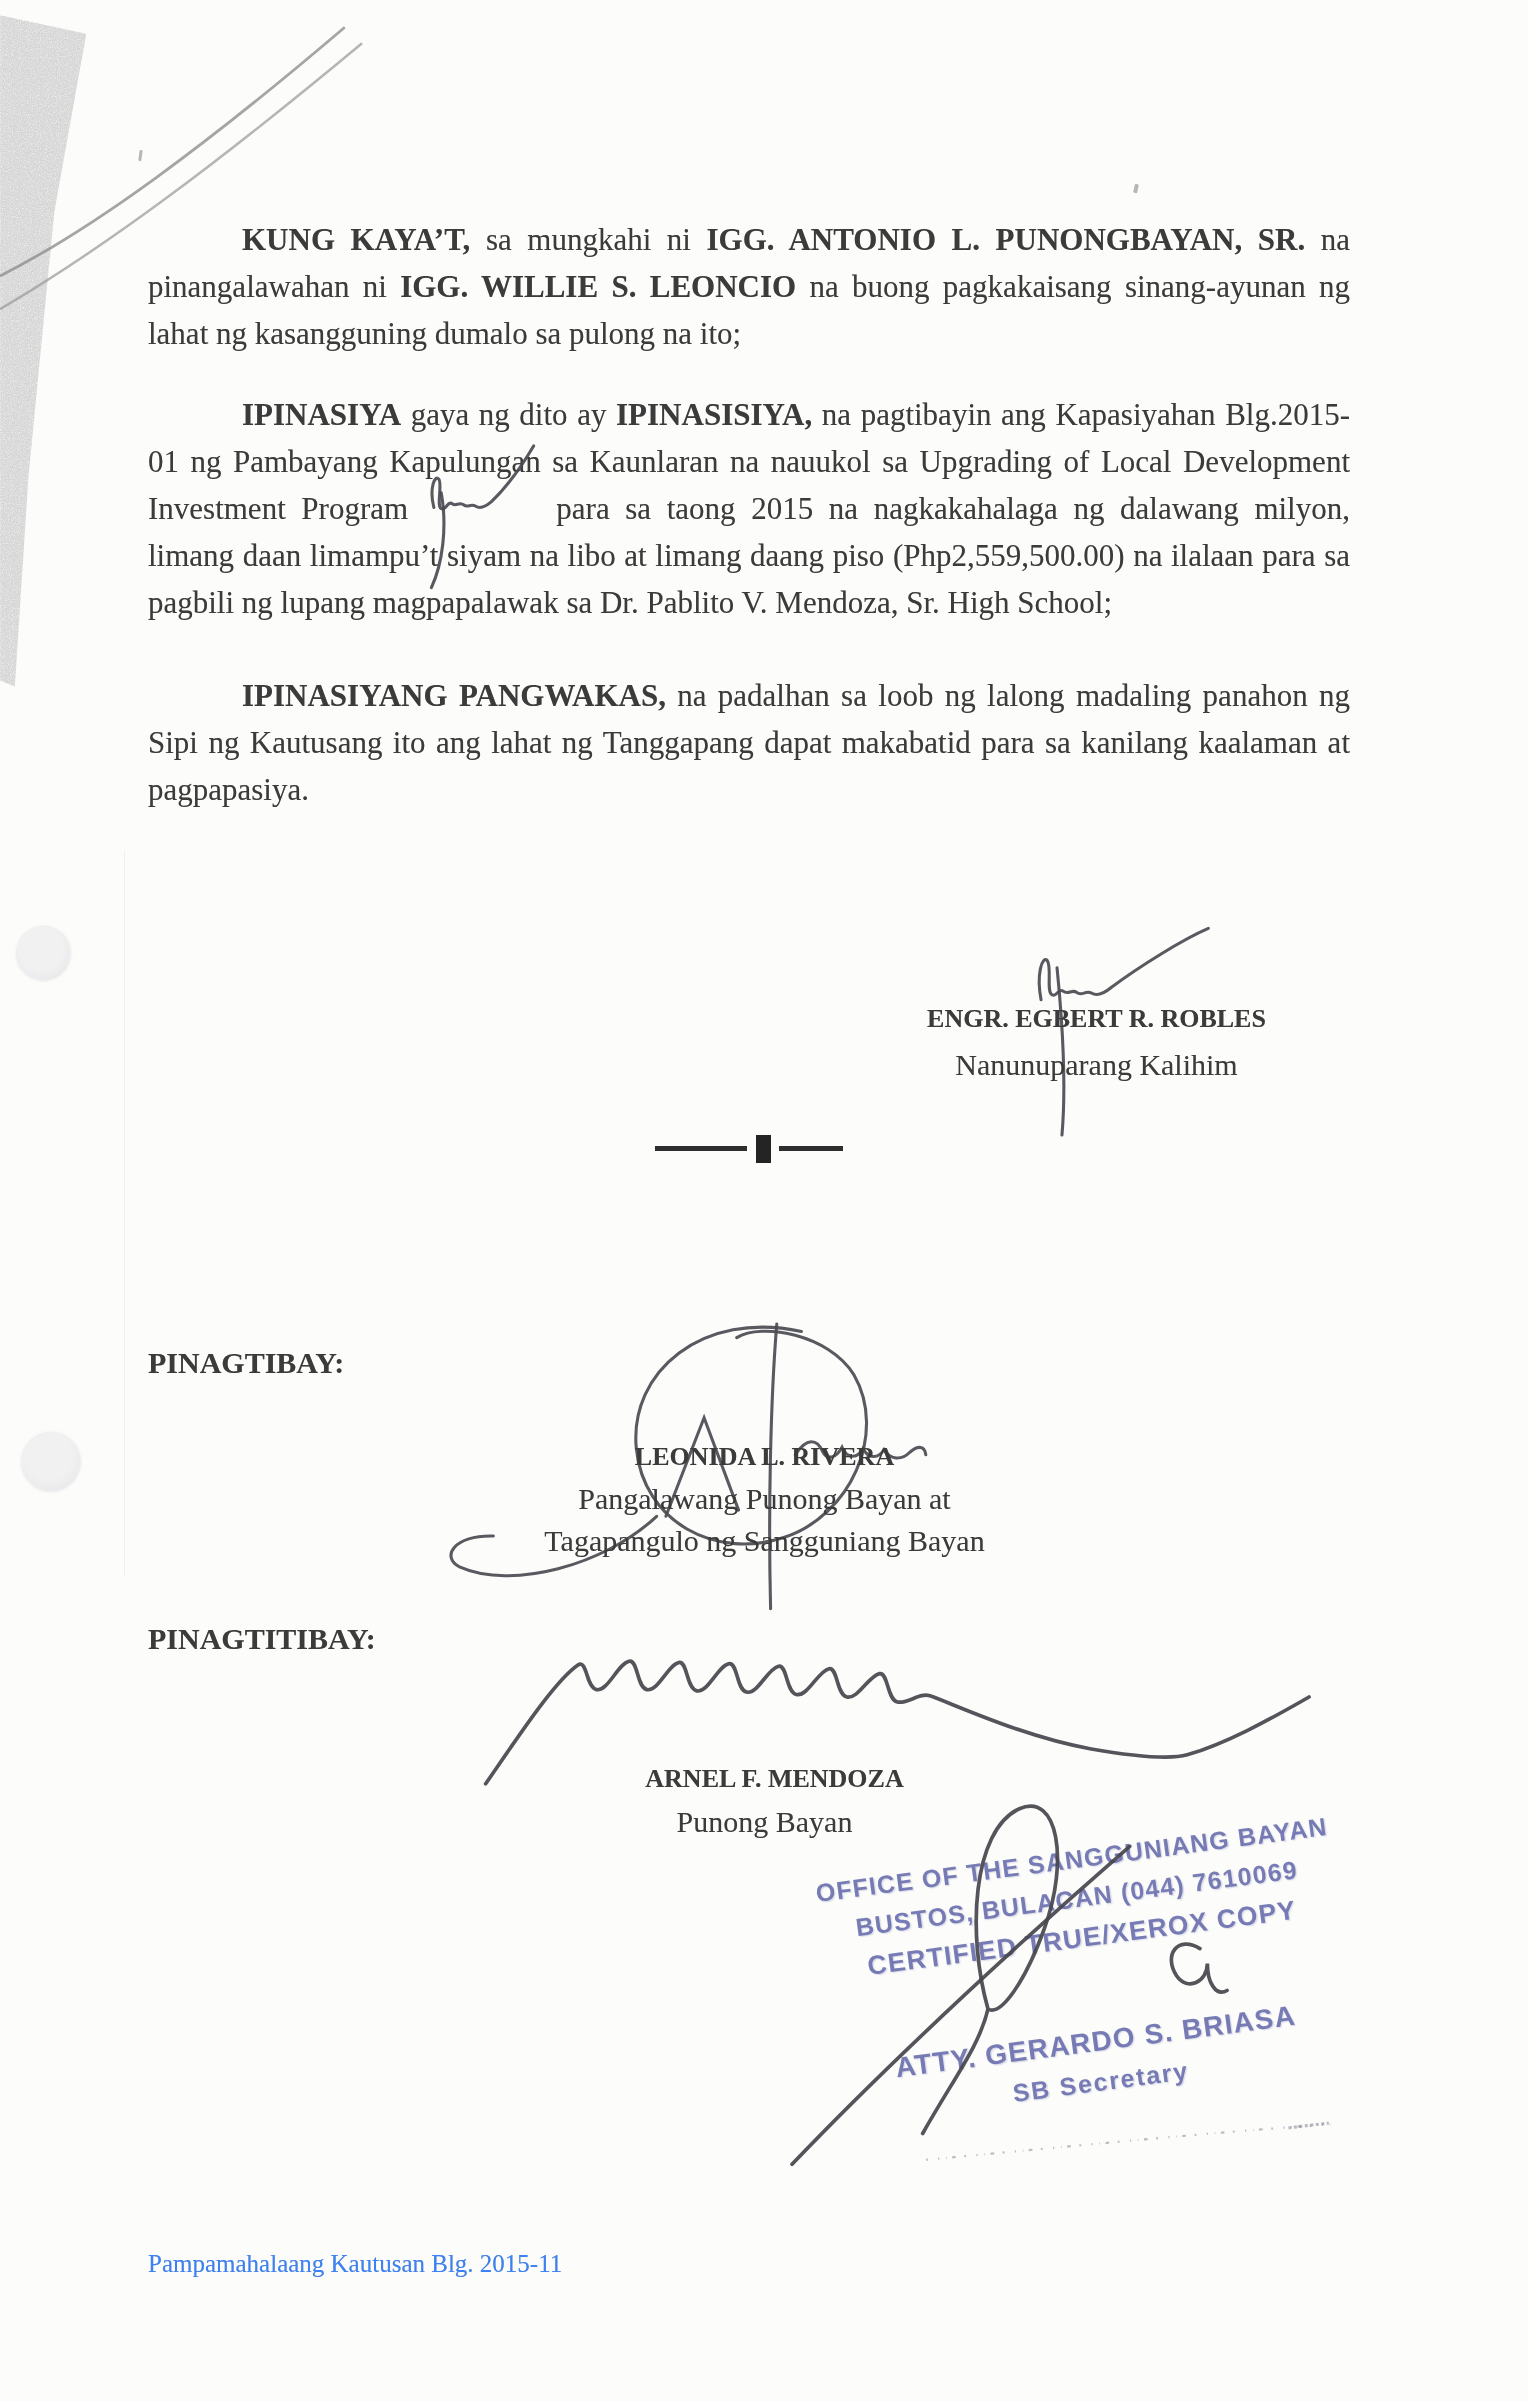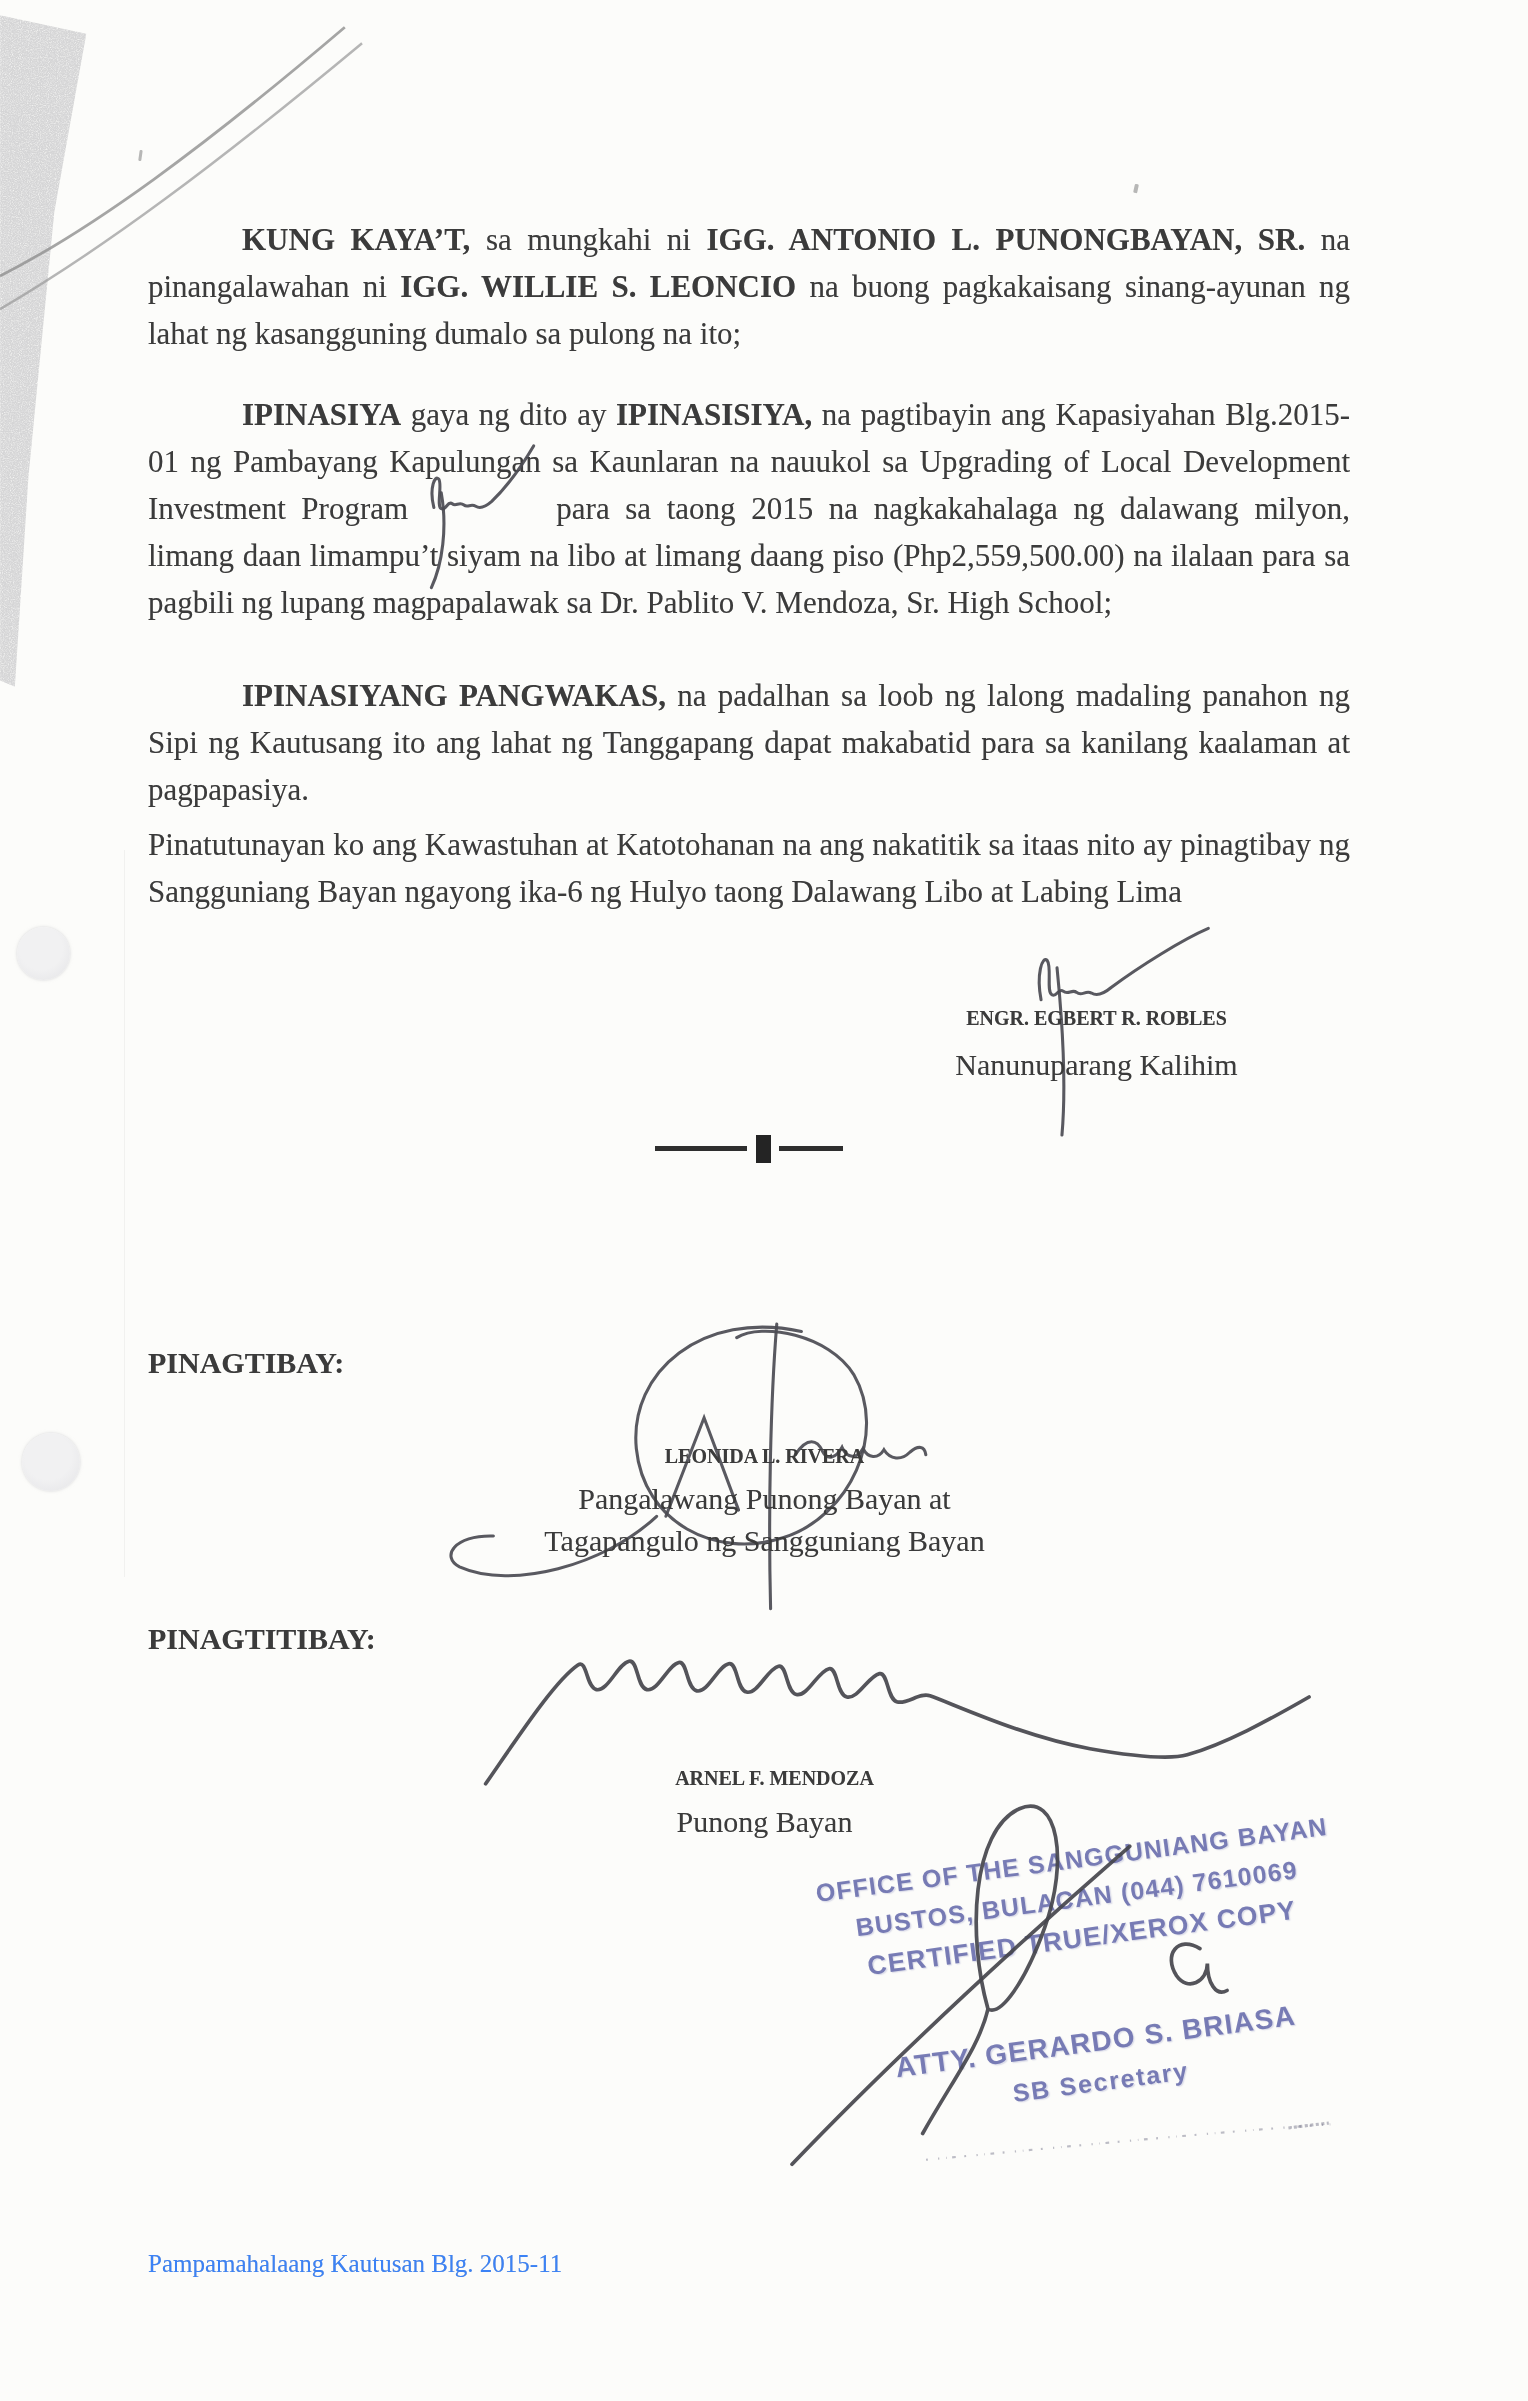--- a/index.html
+++ b/index.html
@@ -15,21 +15,21 @@
   .para{
     position:absolute;left:148px;width:1202px;
     font-size:31px;line-height:47px;
     text-align:justify;text-align-last:left;
     color:#3b3b3b;
     text-shadow:0 0 0.6px rgba(59,59,59,.35);
   }
   .indent{text-indent:94px;}
   .para b{font-weight:700;}
   .center-block{position:absolute;text-align:center;}
-  .name{font-weight:700;font-size:20px;line-height:37px;text-shadow:0 0 0.6px rgba(59,59,59,.35);}
+  .name{font-weight:700;font-size:26px;line-height:37px;text-shadow:0 0 0.6px rgba(59,59,59,.35);}
   .title{font-size:30px;line-height:37px;text-shadow:0 0 0.6px rgba(59,59,59,.3);}
   .label{position:absolute;left:148px;font-weight:700;font-size:30px;text-shadow:0 0 0.6px rgba(59,59,59,.35);}
   .pen{stroke:#4b4b52;stroke-width:5;fill:none;stroke-linecap:round;opacity:.92;}
   .pen-thick{stroke:#45454c;stroke-width:6;fill:none;stroke-linecap:round;opacity:.92;}
   .divider{position:absolute;left:148px;width:1202px;top:1133px;height:31px;}
   .divider .row{display:flex;align-items:center;justify-content:center;gap:8.6px;height:100%;}
   .dash{height:5.5px;background:#2e2e2e;}
   .sq{width:15px;height:28px;background:#242424;}
   .stamp{
     position:absolute;left:801px;top:1881px;width:542px;
@@ -92,21 +92,20 @@
     <b>IPINASIYA</b><span> gaya ng dito ay </span><b>IPINASISIYA,</b><span> na pagtibayin ang Kapasiyahan Blg.2015-01 ng Pambayang Kapulungan sa Kaunlaran na nauukol sa Upgrading of Local Development Investment Program </span><svg class="initials-svg" width="117" height="37" viewBox="0 0 190 60">
       <path class="pen" stroke-width="4" d="M 16,30 C 8,-2 18,-24 24,-16 C 30,-8 20,28 28,32 C 36,36 38,18 46,24 C 52,29 57,20 65,26 C 71,31 76,23 84,28 C 92,33 101,28 110,20 C 135,-4 158,-36 178,-70"></path>
       <path class="pen" stroke-width="4" d="M 28,6 C 38,62 30,122 12,160"></path>
     </svg><span> para sa taong 2015 na nagkakahalaga ng dalawang milyon, limang daan limampu’t siyam na libo at limang daang piso (Php2,559,500.00) na ilalaan para sa pagbili ng lupang magpapalawak sa Dr. Pablito V. Mendoza, Sr. High School;</span>
   </p>
 
   <p class="para indent" style="top:641px">
     <b>IPINASIYANG PANGWAKAS,</b><span> na padalhan sa loob ng lalong madaling panahon ng Sipi ng Kautusang ito ang lahat ng Tanggapang dapat makabatid para sa kanilang kaalaman at pagpapasiya.</span>
   </p>
 
-  <p class="para" style="top:790px">Pinatutunayan ko ang Kawastuhan at Katotohanan na ang nakatitik sa itaas nito ay pinagtibay ng Sangguniang Bayan ngayong ika-6 ng Hulyo taong Dalawang Libo at Labing Lima</p>
 
   <svg class="abs" style="left:998px;top:894px;overflow:visible" width="246" height="246" viewBox="0 0 400 400">
     <path class="pen" d="M 70,172 C 62,130 72,100 80,108 C 88,118 78,160 88,164 C 96,168 98,152 106,158 C 114,165 120,154 128,160 C 136,167 142,156 152,161 C 162,167 172,162 184,152 C 230,118 300,74 342,56"></path>
     <path class="pen" stroke-width="4" d="M 96,120 C 104,200 112,300 104,392"></path>
   </svg>
   <div class="center-block" style="left:850px;top:1000px;width:493px"><span class="name">ENGR. EGBERT R. ROBLES</span></div>
   <div class="center-block" style="left:850px;top:1046px;width:493px"><span class="title">Nanunuparang Kalihim</span></div>
 
   <div class="divider">
     <div class="row">

